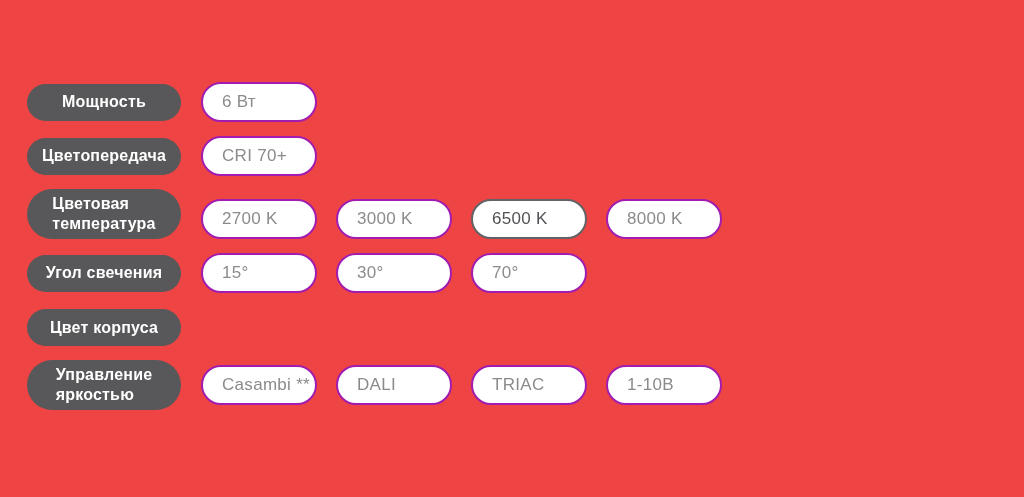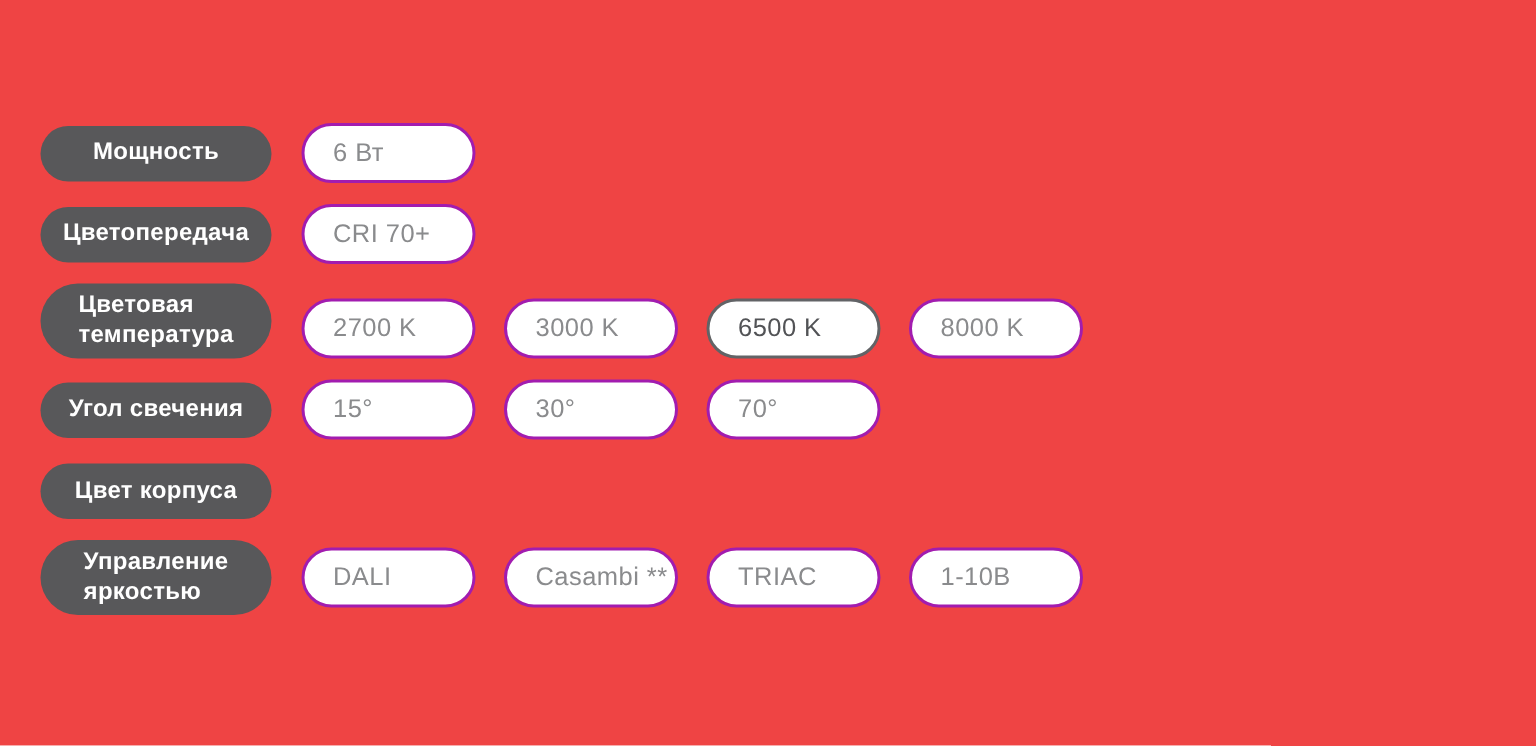--- a/index.html
+++ b/index.html
@@ -148,24 +148,24 @@
       </div>
     </div>
 
     <div class="spec-row">
       <div class="pill-label">
         <span>Управление
 яркостью</span>
       </div>
       <div class="options">
         <div class="pill-option">
-          <span>DALI</span>
+          <span>Casambi **</span>
         </div>
         <div class="pill-option">
-          <span>Casambi **</span>
+          <span>DALI</span>
         </div>
         <div class="pill-option">
           <span>TRIAC</span>
         </div>
         <div class="pill-option">
           <span>1-10В</span>
         </div>
       </div>
     </div>
 

